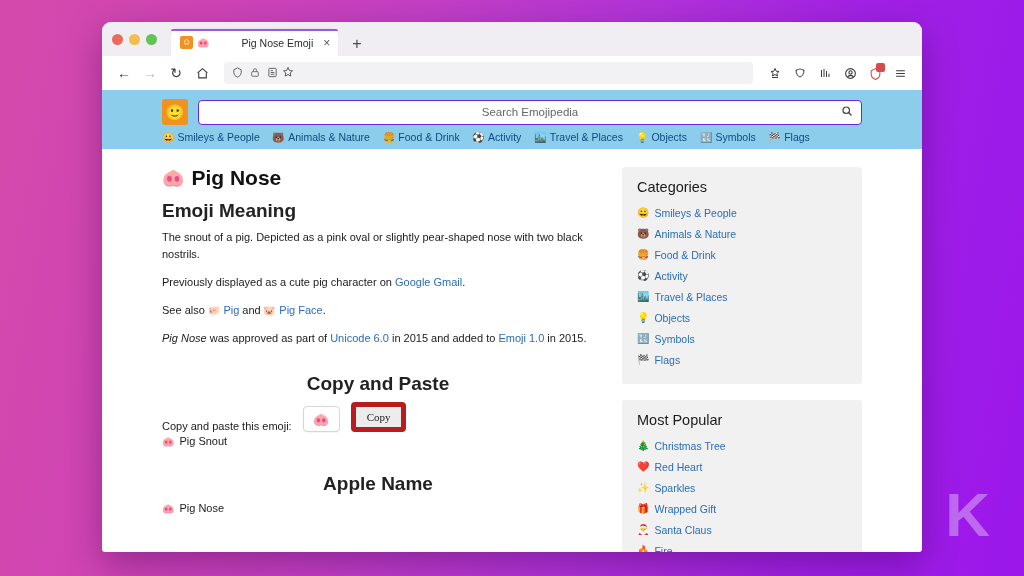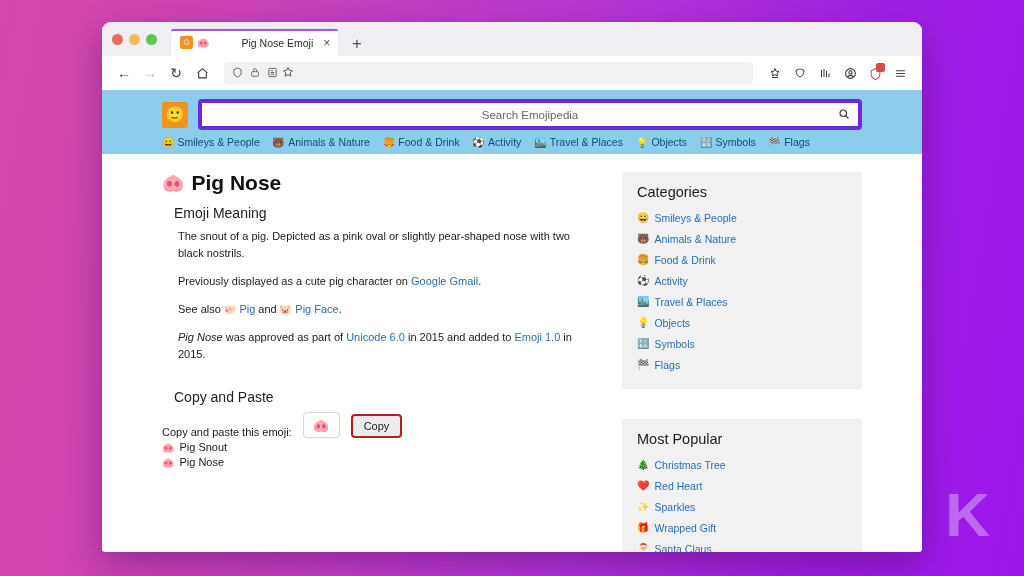--- a/index.html
+++ b/index.html
@@ -198,21 +198,21 @@
     display: inline-flex;
     align-items: center;
     justify-content: center;
     font-size: 16px;
     flex: 0 0 auto;
   }
   .searchbox {
     flex: 1 1 auto;
     height: 23px;
     background: #ffffff;
-    border: 4px solid #6d28d9;
+    border: 1px solid #6d28d9;
     border-radius: 4px;
     display: flex;
     align-items: center;
     justify-content: center;
     position: relative;
   }
   .searchbox input {
     border: none;
     outline: none;
     background: transparent;
@@ -266,32 +266,32 @@
     color: #111;
     font-weight: bold;
     display: flex;
     align-items: center;
     gap: 7px;
     line-height: 1;
   }
   h1.entry-title .em { font-size: 18px; }
 
   h2.sec {
-    font-size: 14px;
-    font-weight: normal;
+    font-size: 19px;
+    font-weight: bold;
     color: #222;
-    margin: 0 0 7px 12px;
-  }
-  h2.sec.spaced { margin-top: 26px; }
+    margin: 0 0 7px 0;
+  }
+  h2.sec.spaced { margin-top: 26px; text-align: center; }
 
   p.body {
     font-size: 11px;
     line-height: 1.55;
     color: #1b1b1b;
-    margin: 0 0 11px 16px;
+    margin: 0 0 11px 0;
   }
   p.body a { color: #2a6db5; text-decoration: none; }
   p.body .em { font-size: 10px; }
   p.body i { font-style: italic; }
 
   .copy-row {
     display: flex;
     align-items: flex-end;
     gap: 11px;
     margin-top: 4px;
@@ -303,45 +303,45 @@
     border-radius: 4px;
     background: #fff;
     display: inline-flex;
     align-items: center;
     justify-content: center;
     font-size: 13px;
     box-shadow: 0 1px 1px rgba(0,0,0,0.04);
   }
   .copy-btn {
     background: #ececec;
-    border: 2px solid #b91c1c;
+    border: 5px solid #b91c1c;
     border-radius: 4px;
     padding: 4px 11px;
     font-size: 11px;
     color: #222;
     cursor: pointer;
-    font-family: Liberation Sans, sans-serif;
+    font-family: Liberation Serif, serif;
   }
 
   .kv-item {
     font-size: 11px;
     color: #1b1b1b;
     display: flex;
     align-items: center;
     gap: 5px;
     margin-top: 3px;
   }
   .kv-item .em { font-size: 10px; }
 
   
   .sbox {
     background: #f1f1f1;
     border-radius: 3px;
     padding: 12px 15px 14px 15px;
-    margin-bottom: 30px;
+    margin-bottom: 16px;
   }
   .sbox h3 {
     font-size: 14.5px;
     font-weight: normal;
     color: #1b1b1b;
     margin: 0 0 7px 0;
   }
   .sbox ul { list-style: none; margin: 0; padding: 0; }
   .sbox li { margin: 0 0 3px 0; }
   .sbox a {
@@ -544,20 +544,21 @@
           <button class="copy-btn">Copy</button>
         </div>
 
         <div id="aka-list">
             <div class="kv-item">
               <span class="em">🐽</span>
               <span>Pig Snout</span>
             </div>
           </div>
 
+        <h2 class="sec spaced">Apple Name</h2>
         <div id="apple-list">
             <div class="kv-item">
               <span class="em">🐽</span>
               <span>Pig Nose</span>
             </div>
           </div>
       </div>
 
       <div class="side-col">
         <div class="sbox">

